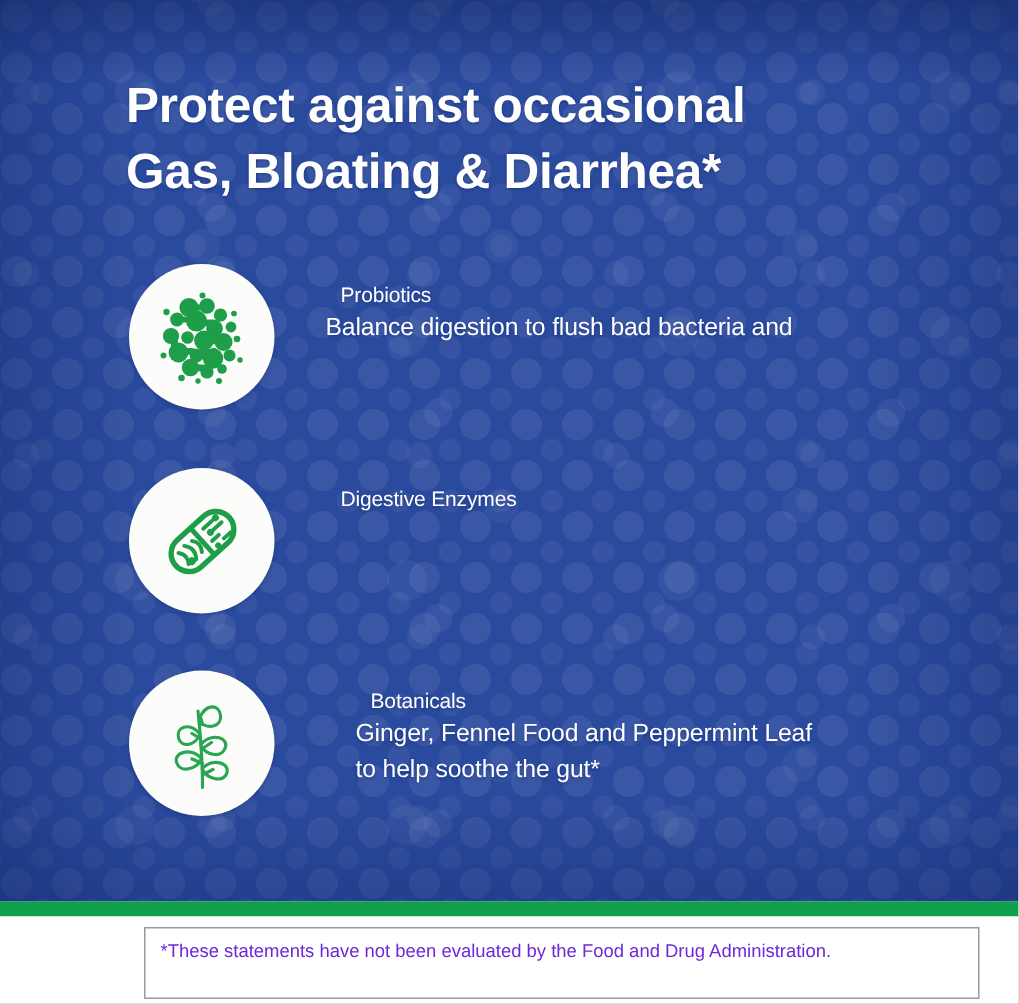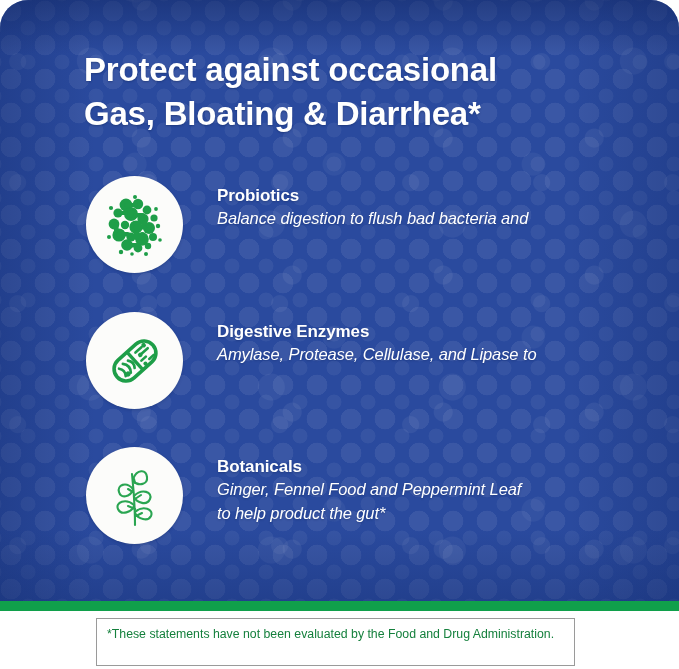--- a/index.html
+++ b/index.html
@@ -10,21 +10,20 @@
   body {
     font-family: "Liberation Sans", sans-serif;
   }
 
   .poster {
     position: relative;
     width: 679px;
     height: 669px;
     overflow: hidden;
     background: #ffffff;
-    border-radius: 28px;
   }
 
   
   .blue-panel {
     position: absolute;
     left: 0;
     top: 0;
     width: 679px;
     height: 601px;
     background-color: #2a4a9e;
@@ -81,54 +80,55 @@
   
   .feature {
     position: absolute;
     left: 86px;
     width: 520px;
     display: flex;
     align-items: flex-start;
   }
   .feature-1 { top: 176px; }
   .feature-2 { top: 312px; }
-  .feature-3 { top: 447px; }
+  .feature-3 { top: 447px; gap: 20px; }
 
   .icon-circle {
     flex: 0 0 auto;
     width: 97px;
     height: 97px;
     border-radius: 50%;
     background: #fcfcfa;
     display: flex;
     align-items: center;
     justify-content: center;
     box-shadow: 0 1px 3px rgba(10,26,70,0.25);
   }
   .icon-circle svg { display: block; }
 
   .feature-text {
     padding-left: 34px;
     padding-top: 10px;
     color: #ffffff;
   }
   .feature-title {
-    font-size: 17px;
-    font-weight: bold;
+    font-size: 14px;
+    font-weight: normal;
     line-height: 20px;
     letter-spacing: -0.1px;
     text-shadow: 0 1px 2px rgba(10,26,70,0.3);
+    margin-left: 10px;
   }
   .feature-desc {
     font-size: 16.5px;
     line-height: 24px;
     letter-spacing: -0.1px;
     text-shadow: 0 1px 2px rgba(10,26,70,0.3);
   }
-  .feature-desc .line { display: block; white-space: nowrap; font-style: italic; }
+  .feature-desc .line { display: block; white-space: nowrap; }
 
   
   .green-bar {
     position: absolute;
     left: 0;
     top: 601px;
     width: 679px;
     height: 10px;
     background: #10a04b;
   }
@@ -139,26 +139,26 @@
     left: 0;
     top: 611px;
     width: 679px;
     height: 58px;
     background: #ffffff;
   }
   .disclaimer-box {
     position: absolute;
     left: 96px;
     top: 7px;
-    width: 479px;
+    width: 557px;
     height: 48px;
     border: 1px solid #9a9a9a;
     box-sizing: border-box;
     padding: 6px 10px 0 10px;
-    color: #15803d;
+    color: #6d28d9;
     font-size: 12.3px;
     line-height: 19px;
   }
   .disclaimer-box .line { display: block; white-space: nowrap; }
 </style>
 </head>
 <body>
 
 <div class="poster">
 
@@ -253,21 +253,20 @@
               <circle cx="40" cy="31" r="2.3" fill="#1e9e48"></circle>
               <circle cx="49" cy="26" r="2.3" fill="#1e9e48"></circle>
               <circle cx="38" cy="41" r="2.1" fill="#1e9e48"></circle>
             </g>
           </svg>
         </span>
       </div>
       <div class="feature-text">
         <div class="feature-title">Digestive Enzymes</div>
         <div class="feature-desc">
-          <span class="line">Amylase, Protease, Cellulase, and Lipase to</span>
         </div>
       </div>
     </div>
 
     <div class="feature feature-3">
       <div class="icon-circle">
         <span>
           <svg width="62" height="62" viewBox="0 0 62 62" aria-hidden="true">
             <g fill="none" stroke="#2aa551" stroke-width="2.1" stroke-linecap="round" stroke-linejoin="round">
               <path d="M31 60 C31 46 30 28 28 9"></path>
@@ -278,21 +277,21 @@
               <path d="M31 47 C39 40 50 44 47 51 C44 57 34 54 31 48"></path>
               <path d="M31 18 L30 14 M29 27 L24 24 M31 34 L37 30 M31 44 L24 41 M32 51 L38 48"></path>
             </g>
           </svg>
         </span>
       </div>
       <div class="feature-text">
         <div class="feature-title">Botanicals</div>
         <div class="feature-desc">
           <span class="line">Ginger, Fennel Food and Peppermint Leaf</span>
-          <span class="line">to help product the gut*</span>
+          <span class="line">to help soothe the gut*</span>
         </div>
       </div>
     </div>
   </div>
 
   <div class="green-bar"></div>
 
   <div class="footer">
     <div class="disclaimer-box">
       <span class="line">*These statements have not been evaluated by the Food and Drug Administration.</span>

